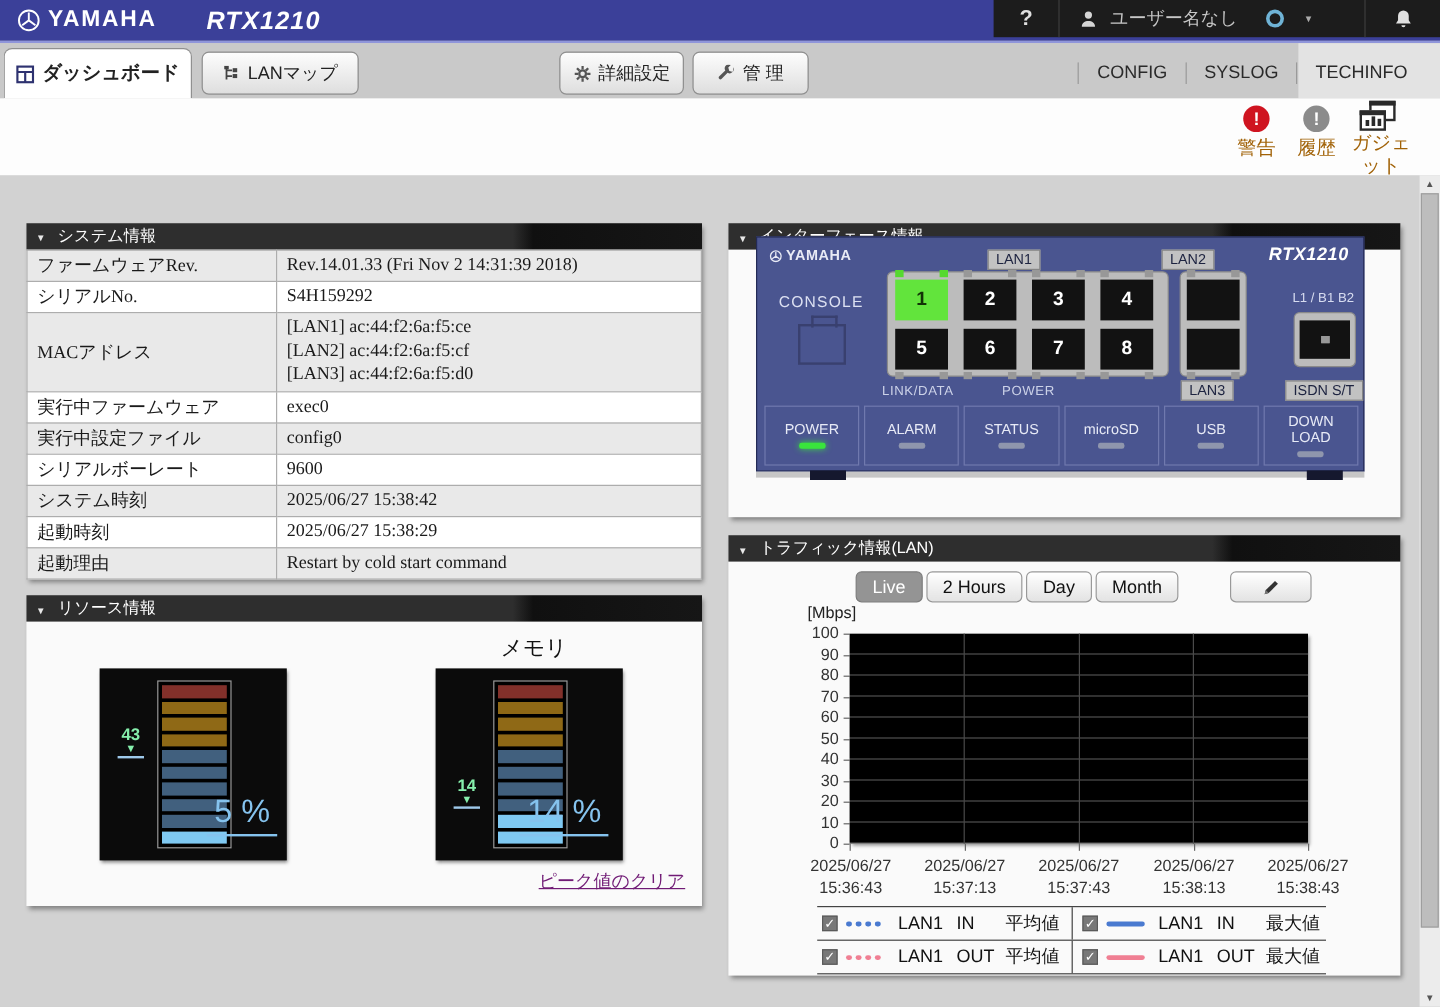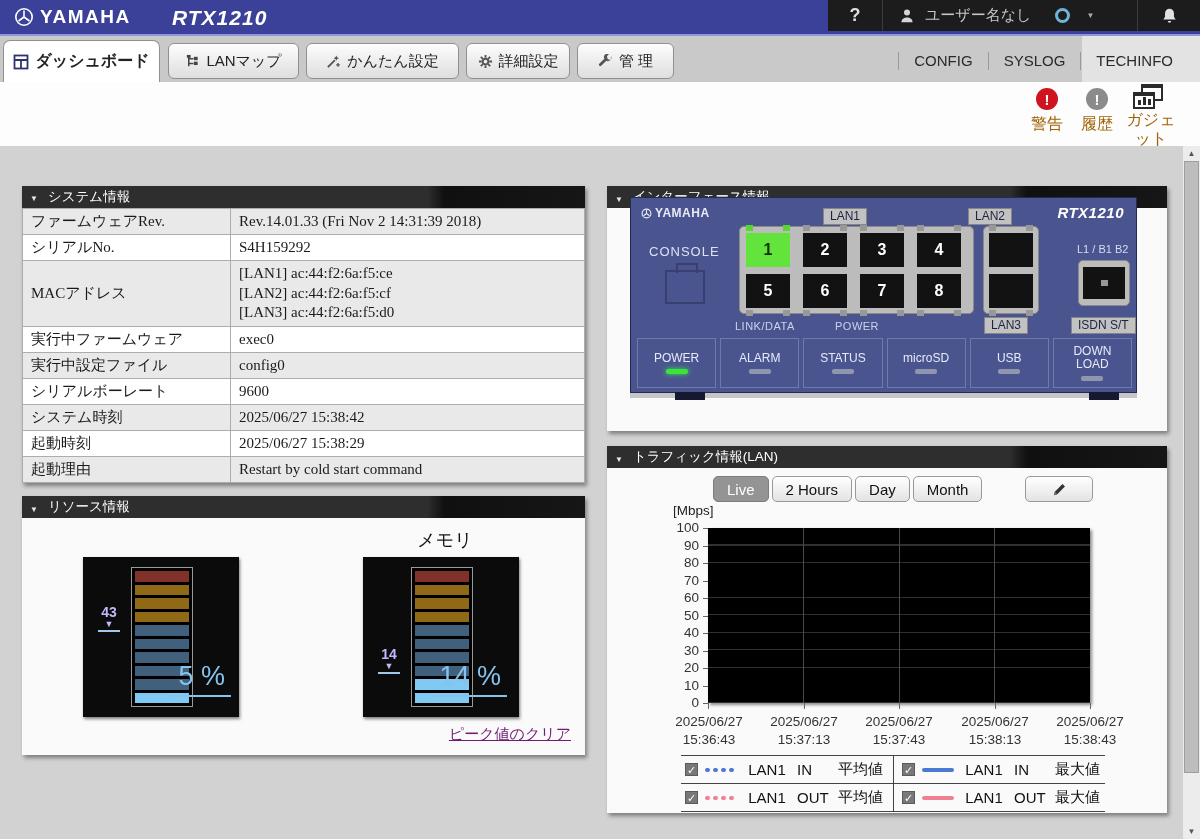--- a/index.html
+++ b/index.html
@@ -75,21 +75,21 @@
   .rl-mem { left:283px; width:280px; }
   .gauge { position:absolute; top:61px; width:156px; height:160px; background:#0b0b0b; box-shadow:1px 2px 3px rgba(0,0,0,.5); }
   .g-cpu { left:61px; }
   .g-mem { left:341px; }
   .gbar { position:absolute; left:48px; top:10px; width:62px; height:140px; border:1px solid #9a9a9a; background:#000; padding:3px; display:flex; flex-direction:column; gap:3px; }
   .seg { flex:1; }
   .seg-red { background:#82302a; }
   .seg-amber { background:#8f6916; }
   .seg-slate { background:#41607e; }
   .seg-lit { background:#7fc9f2; }
-  .peak { position:absolute; left:10px; width:32px; text-align:center; color:#c4b5fd; font-weight:bold; font-size:14px; line-height:1; }
+  .peak { position:absolute; left:10px; width:32px; text-align:center; color:#86efac; font-weight:bold; font-size:14px; line-height:1; }
   .peak .pk-tri { display:block; font-size:9px; margin-top:1px; }
   .peak .pk-line { display:block; width:22px; height:2px; background:#9ec9ea; margin:1px auto 0; }
   .pk-cpu { top:48px; }
   .pk-mem { top:90px; }
   .gauge-val { position:absolute; color:#85c3ee; font-size:27px; border-bottom:2px solid #85c3ee; padding:0 6px 3px; bottom:20px; }
   .gv-cpu { right:8px; }
   .gv-mem { right:12px; }
   .clear-link { position:absolute; right:14px; top:229px; font-size:15px; color:#701a75; text-decoration:underline; cursor:pointer; }
 
   
@@ -203,28 +203,20 @@
   </div>
   <div class="tab tab-idle tab-lanmap">
     <svg width="15" height="15" viewBox="0 0 16 16">
       <path d="M4 2v11 M4 5h5 M4 10h5" stroke="#444" stroke-width="1.6" fill="none"></path>
       <rect x="9.5" y="3" width="4" height="3.6" fill="#444"></rect>
       <rect x="9.5" y="8.2" width="4" height="3.6" fill="#444"></rect>
       <rect x="2" y="1" width="4" height="3" fill="#444"></rect>
     </svg>
     <span>LANマップ</span>
   </div>
-  <div class="tab tab-idle tab-easy">
-    <svg width="15" height="15" viewBox="0 0 16 16">
-      <path d="M2 14l7.5-7.5" stroke="#555" stroke-width="2" fill="none"></path>
-      <path d="M11 1.5l.9 2 2 .9-2 .9-.9 2-.9-2-2-.9 2-.9z" fill="#555"></path>
-      <path d="M12.8 9.5v4 M10.8 11.5h4" stroke="#555" stroke-width="1.4" fill="none"></path>
-    </svg>
-    <span>かんたん設定</span>
-  </div>
   <div class="tab tab-idle tab-adv">
     <svg width="15" height="15" viewBox="0 0 16 16">
       <circle cx="8" cy="8" r="3" fill="none" stroke="#555" stroke-width="2"></circle>
       <path d="M8 1v3 M8 12v3 M1 8h3 M12 8h3 M3 3l2.2 2.2 M10.8 10.8L13 13 M13 3l-2.2 2.2 M5.2 10.8L3 13" stroke="#555" stroke-width="2" fill="none"></path>
     </svg>
     <span>詳細設定</span>
   </div>
   <div class="tab tab-idle tab-admin">
     <svg width="15" height="15" viewBox="0 0 16 16">
       <path d="M13.8 2.2a3.6 3.6 0 0 1-4.9 4.9L3.4 12.6a1.5 1.5 0 0 1-2.1-2.1L6.8 5a3.6 3.6 0 0 1 4.9-4.9L9.5 2.3l.9 3.3 3.3.9z" fill="#555"></path>

